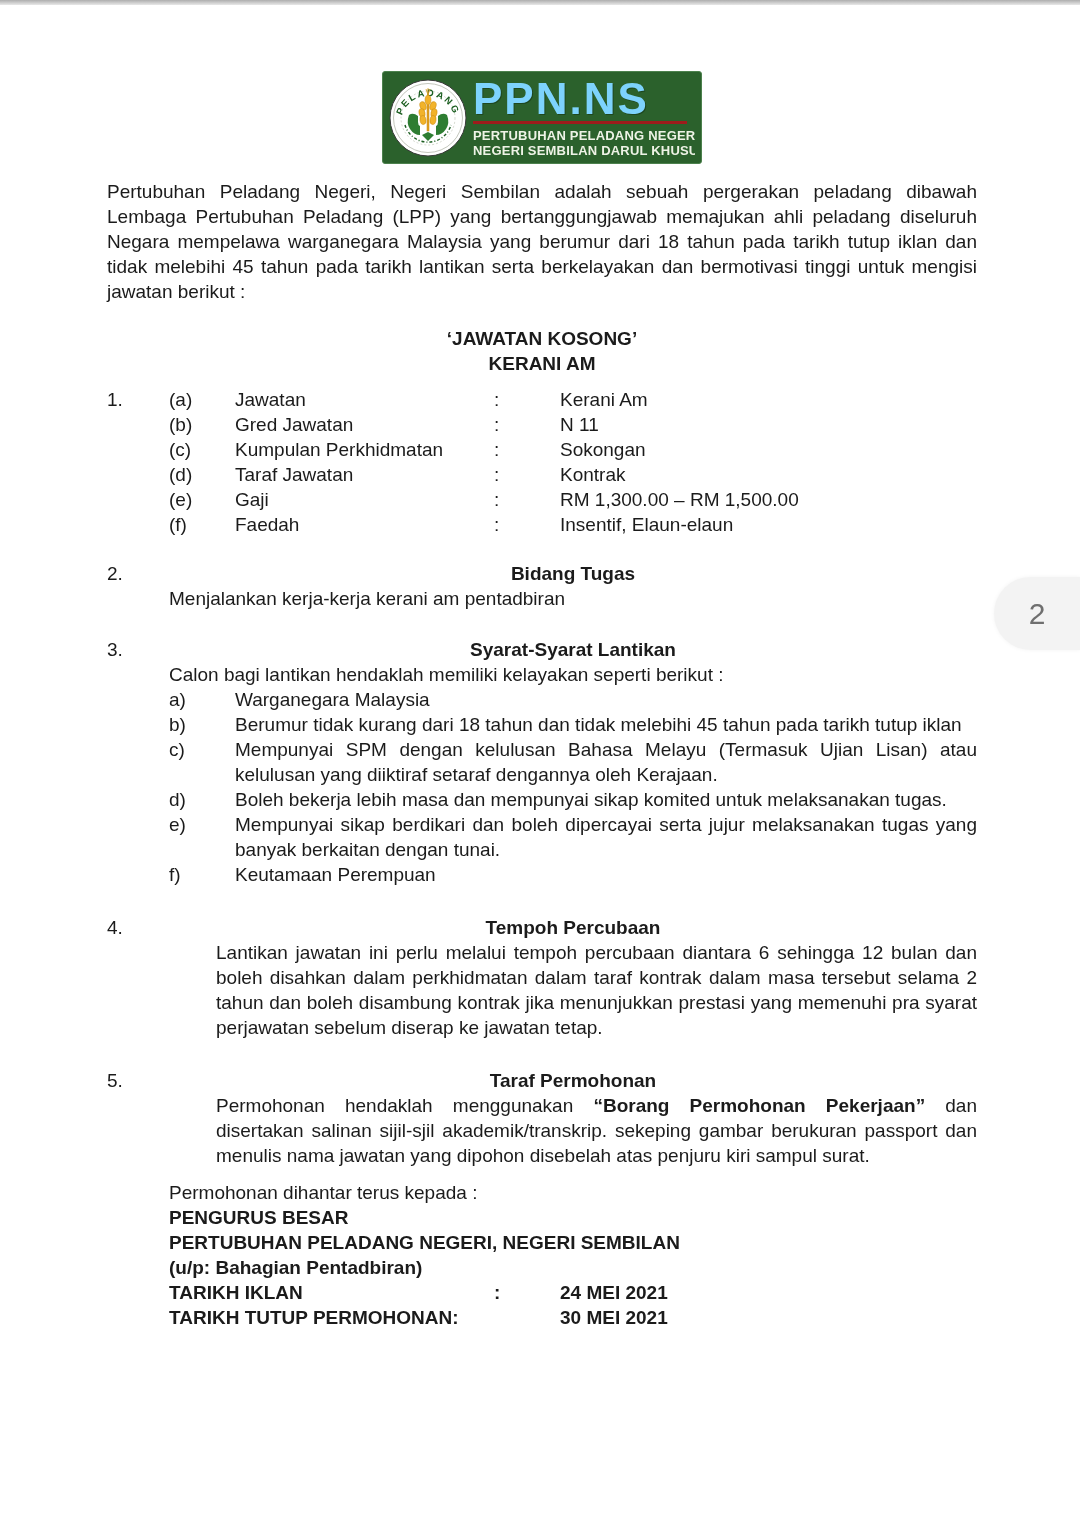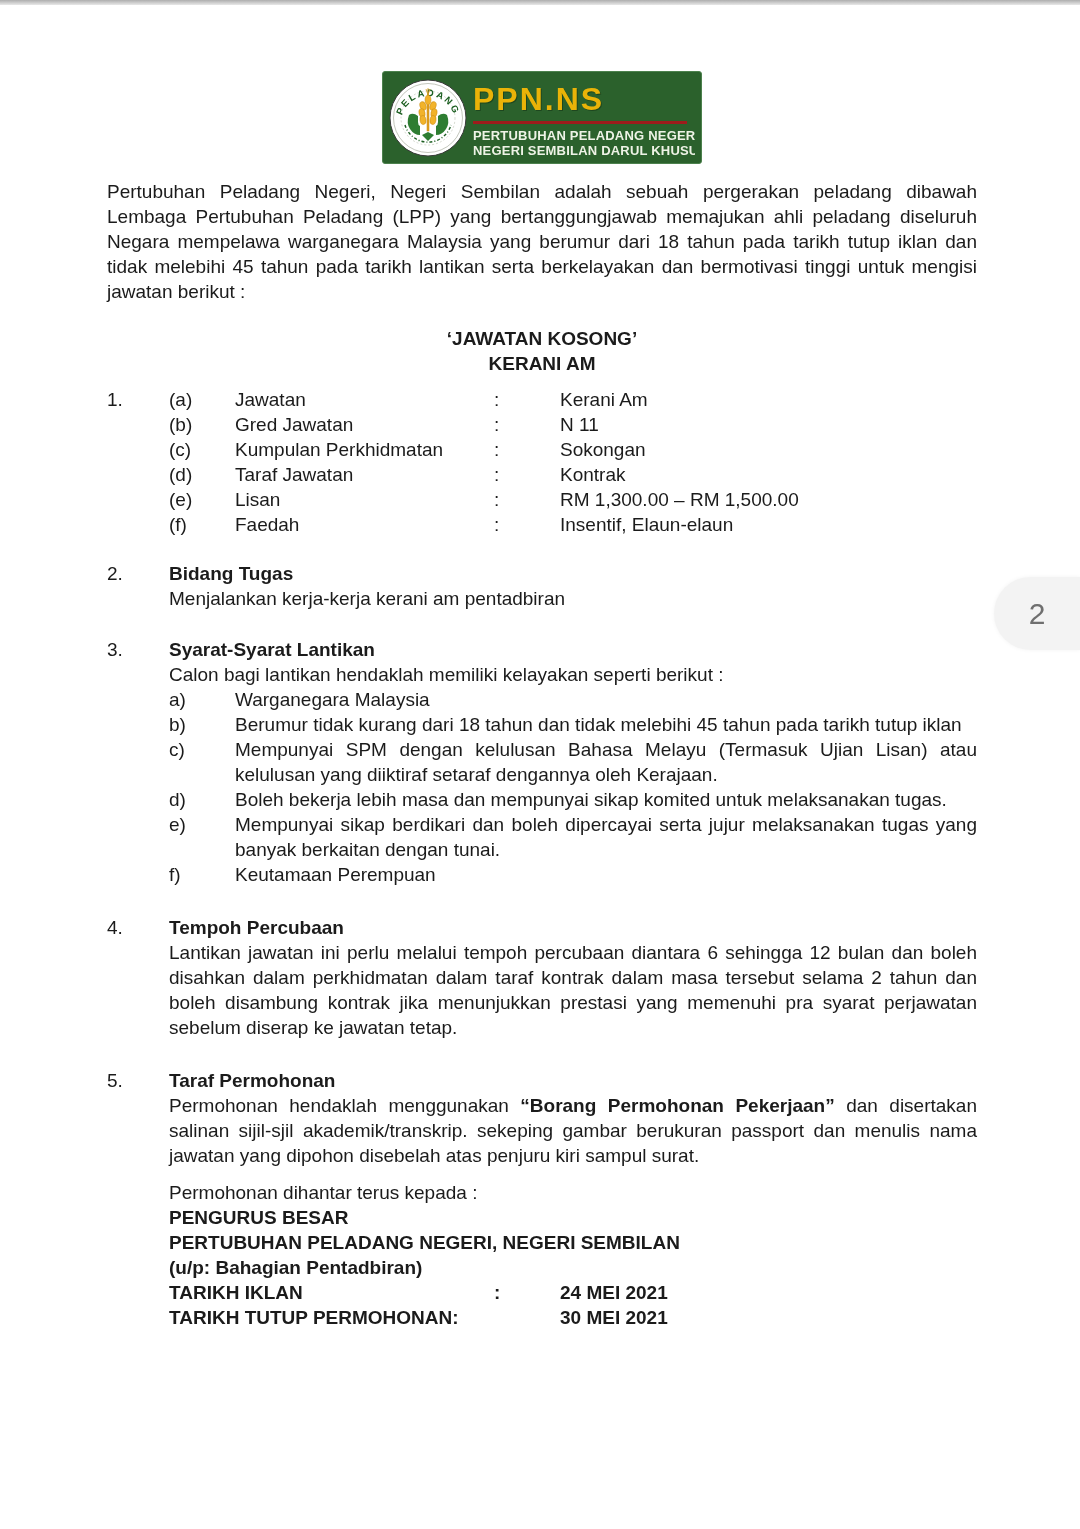--- a/index.html
+++ b/index.html
@@ -21,41 +21,41 @@
 
   
   .logo-wrap { display:flex; justify-content:center; }
   .logo-banner {
     width:320px; height:93px; background:#2b612c; border:1px solid #4c814d;
     border-radius:3px; display:flex; align-items:center; padding:0 6px;
   }
   .emblem { width:78px; height:78px; flex:0 0 auto; }
   .logo-text { margin-left:6px; flex:1; overflow:hidden; }
   .logo-acronym {
-    font-size:32px; line-height:42px; font-weight:bold; color:#eab308;
+    font-size:44px; line-height:42px; font-weight:bold; color:#7dd3fc;
     letter-spacing:2px; text-shadow:1px 1px 0 #1e471f;
   }
   .logo-underline { height:3px; background:#9e1c1c; margin:1px 8px 4px 0; }
   .logo-org { font-size:13px; line-height:15px; font-weight:bold;
     color:#eef3e6; letter-spacing:0.2px; white-space:nowrap; }
 
   
   .intro { margin-top:15px; text-align:justify; }
   .title-block { margin-top:22px; text-align:center; font-weight:bold; }
-  .bold { font-weight:bold; }
+  .bold { font-weight:bold;text-align:center; }
 
   .job-grid { margin-top:11px; }
   .job-row { display:grid; grid-template-columns:62px 66px 259px 66px auto; }
 
   .section { display:grid; grid-template-columns:62px auto; }
   .sec2 { margin-top:24px; }
   .sec3 { margin-top:26px; }
   .sec4 { margin-top:28px; }
   .sec5 { margin-top:28px; }
-  .sec-body { text-align:justify; }
+  .sec-body { text-align:justify;margin-left:47px; }
   .syarat-item { display:grid; grid-template-columns:66px auto; }
   .syarat-item .txt { text-align:justify; }
 
   .send-line { margin-top:12px; margin-left:62px; }
   .address { margin-top:0; margin-left:62px; font-weight:bold; }
   .dates { margin-top:0; margin-left:62px; font-weight:bold; }
   .date-row { display:grid; grid-template-columns:325px 66px auto; }
 </style>
 </head>
 <body>
@@ -143,21 +143,21 @@
     <div class="job-row">
       <span></span>
       <span>(d)</span>
       <span>Taraf Jawatan</span>
       <span>:</span>
       <span>Kontrak</span>
     </div>
     <div class="job-row">
       <span></span>
       <span>(e)</span>
-      <span>Lisan</span>
+      <span>Gaji</span>
       <span>:</span>
       <span>RM 1,300.00 – RM 1,500.00</span>
     </div>
     <div class="job-row">
       <span></span>
       <span>(f)</span>
       <span>Faedah</span>
       <span>:</span>
       <span>Insentif, Elaun-elaun</span>
     </div>

